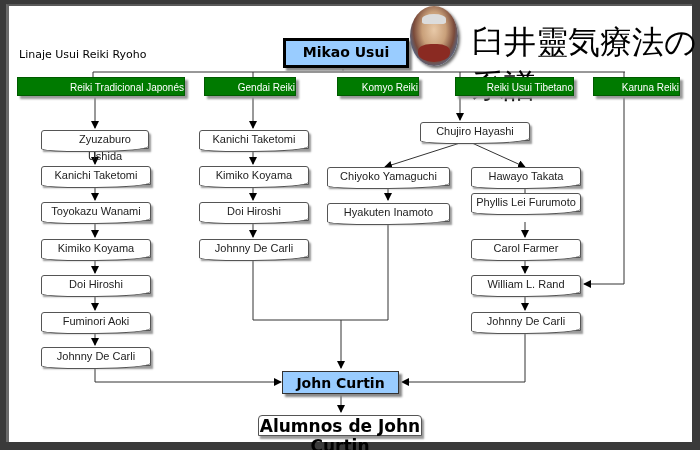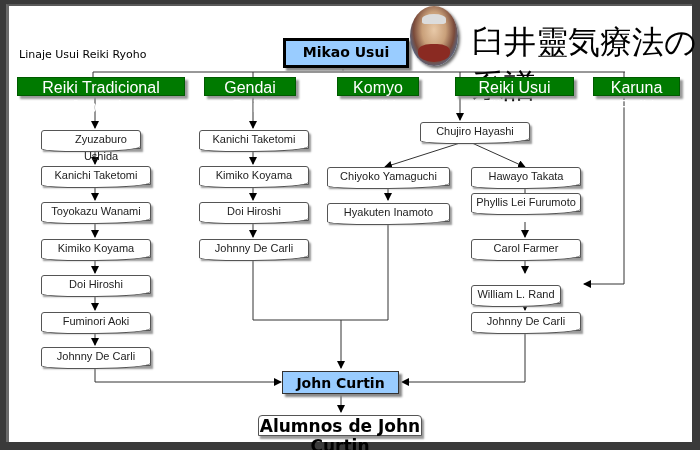--- a/index.html
+++ b/index.html
@@ -4,21 +4,21 @@
 <style>
   html, body { margin:0; padding:0; }
   body { width:700px; height:450px; background:#3a3a3a; position:relative; overflow:hidden; font-family:"Liberation Sans", sans-serif; }
   .frame { position:absolute; left:6px; top:4px; width:686px; height:438px; background:#ffffff; border-left:3px solid #6a6a6a; border-top:2px solid #5a5a5a; box-sizing:border-box; }
   .title { position:absolute; left:19px; top:28px; font-size:11px; font-weight:normal; color:#000; font-family:"DejaVu Sans", sans-serif;margin-top:20px; }
   .jp-title { position:absolute; left:472px; top:21px; font-size:32px; color:#000; font-family:"DejaVu Sans", sans-serif; letter-spacing:0px; }
   .root { position:absolute; background:#99ccff; border:3px solid #000; font-weight:bold; font-size:14px; text-align:center; box-shadow:3px 3px 2px #888; font-family:"DejaVu Sans", sans-serif; }
   .portrait { position:absolute; left:410px; top:6px; width:48px; height:60px; border-radius:50%; background:radial-gradient(ellipse at 50% 40%, #e8c9a8 0%, #c9a07a 35%, #7a4a3a 60%, #4b6f9a 80%, #2a4a72 100%); box-shadow:2px 2px 3px #666; }
   .portrait .hair { position:absolute; left:12px; top:8px; width:24px; height:10px; border-radius:50% 50% 20% 20%; background:#dcdcdc; }
   .portrait .robe { position:absolute; left:8px; top:38px; width:32px; height:18px; border-radius:40% 40% 50% 50%; background:#8a2a22; }
-  .branch { position:absolute; background:#007a00; color:#fff; font-size:16px; text-align:center; line-height:19px; height:19px; box-shadow:3px 3px 2px #999; border:1px solid #005a00; box-sizing:border-box; }
+  .branch { position:absolute; background:#007a00; color:#fff; font-size:10px; text-align:right; line-height:19px; height:19px; box-shadow:3px 3px 2px #999; border:1px solid #005a00; box-sizing:border-box; }
   .node { position:absolute; height:19px; background:#fff; border:1px solid #555; font-size:11px; color:#222; text-align:center; line-height:17px; box-sizing:border-box; border-radius:3px 3px 0 0; box-shadow:2px 3px 2px #999; }
   .node::after { content:""; position:absolute; left:-1px; right:-1px; bottom:-4px; height:5px; border-bottom:1px solid #555; border-left:1px solid #555; border-right:1px solid #555; border-radius:0 0 50% 30% / 0 0 100% 60%; background:#fff; }
   .node span { position:relative; z-index:1; }
   .center-node { position:absolute; left:282px; top:371px; width:117px; height:23px; background:#99ccff; border:1px solid #333; font-weight:bold; font-size:14px; text-align:center; line-height:22px; box-shadow:3px 3px 2px #888; box-sizing:border-box; font-family:"DejaVu Sans", sans-serif; }
   .students { position:absolute; left:258px; top:415px; width:164px; height:21px; background:#fff; border:1px solid #555; font-weight:bold; font-size:17px; text-align:center; line-height:20px; border-radius:4px 4px 0 0; box-shadow:2px 3px 2px #999; box-sizing:border-box; font-family:"DejaVu Sans", sans-serif; }
   svg.lines { position:absolute; left:0; top:0; width:700px; height:450px; pointer-events:none; }
 </style>
 </head>
 <body>
 
@@ -80,38 +80,38 @@
     <div class="robe"></div>
   </div>
 <div class="jp-title">臼井靈気療法の系譜</div>
 
 <div class="branch" style="left:17px;top:77px;width:168px;">Reiki Tradicional Japonés</div>
 <div class="branch" style="left:204px;top:77px;width:92px;">Gendai Reiki</div>
 <div class="branch" style="left:337px;top:77px;width:82px;">Komyo Reiki</div>
 <div class="branch" style="left:455px;top:77px;width:119px;">Reiki Usui Tibetano</div>
 <div class="branch" style="left:593px;top:77px;width:87px;">Karuna Reiki</div>
 
-<div class="node" style="left:41px;top:130px;width:100px;padding-left:20px;"><span>Zyuzaburo Ushida</span></div>
+<div class="node" style="left:41px;top:130px;width:108px;padding-left:20px;"><span>Zyuzaburo Ushida</span></div>
 <div class="node" style="left:41px;top:166px;width:110px;"><span>Kanichi Taketomi</span></div>
 <div class="node" style="left:41px;top:202px;width:110px;"><span>Toyokazu Wanami</span></div>
 <div class="node" style="left:41px;top:239px;width:110px;"><span>Kimiko Koyama</span></div>
 <div class="node" style="left:41px;top:275px;width:110px;"><span>Doi Hiroshi</span></div>
 <div class="node" style="left:41px;top:312px;width:110px;"><span>Fuminori Aoki</span></div>
 <div class="node" style="left:41px;top:347px;width:110px;"><span>Johnny De Carli</span></div>
 
 <div class="node" style="left:199px;top:130px;width:110px;"><span>Kanichi Taketomi</span></div>
 <div class="node" style="left:199px;top:166px;width:110px;"><span>Kimiko Koyama</span></div>
 <div class="node" style="left:199px;top:202px;width:110px;"><span>Doi Hiroshi</span></div>
 <div class="node" style="left:199px;top:239px;width:110px;"><span>Johnny De Carli</span></div>
 
 <div class="node" style="left:400px;top:122px;width:110px;margin-left:20px;"><span>Chujiro Hayashi</span></div>
 
 <div class="node" style="left:327px;top:167px;width:123px;"><span>Chiyoko Yamaguchi</span></div>
 <div class="node" style="left:327px;top:203px;width:123px;"><span>Hyakuten Inamoto</span></div>
 
 <div class="node" style="left:471px;top:167px;width:110px;"><span>Hawayo Takata</span></div>
 <div class="node" style="left:471px;top:193px;width:110px;"><span>Phyllis Lei Furumoto</span></div>
 <div class="node" style="left:471px;top:239px;width:110px;"><span>Carol Farmer</span></div>
-<div class="node" style="left:471px;top:285px;width:90px;"><span>William L. Rand</span></div>
+<div class="node" style="left:471px;top:275px;width:110px;"><span>William L. Rand</span></div>
 <div class="node" style="left:471px;top:312px;width:110px;"><span>Johnny De Carli</span></div>
 
 <div class="center-node">John Curtin</div>
 <div class="students">Alumnos de John Curtin</div>
 
 </body></html>

